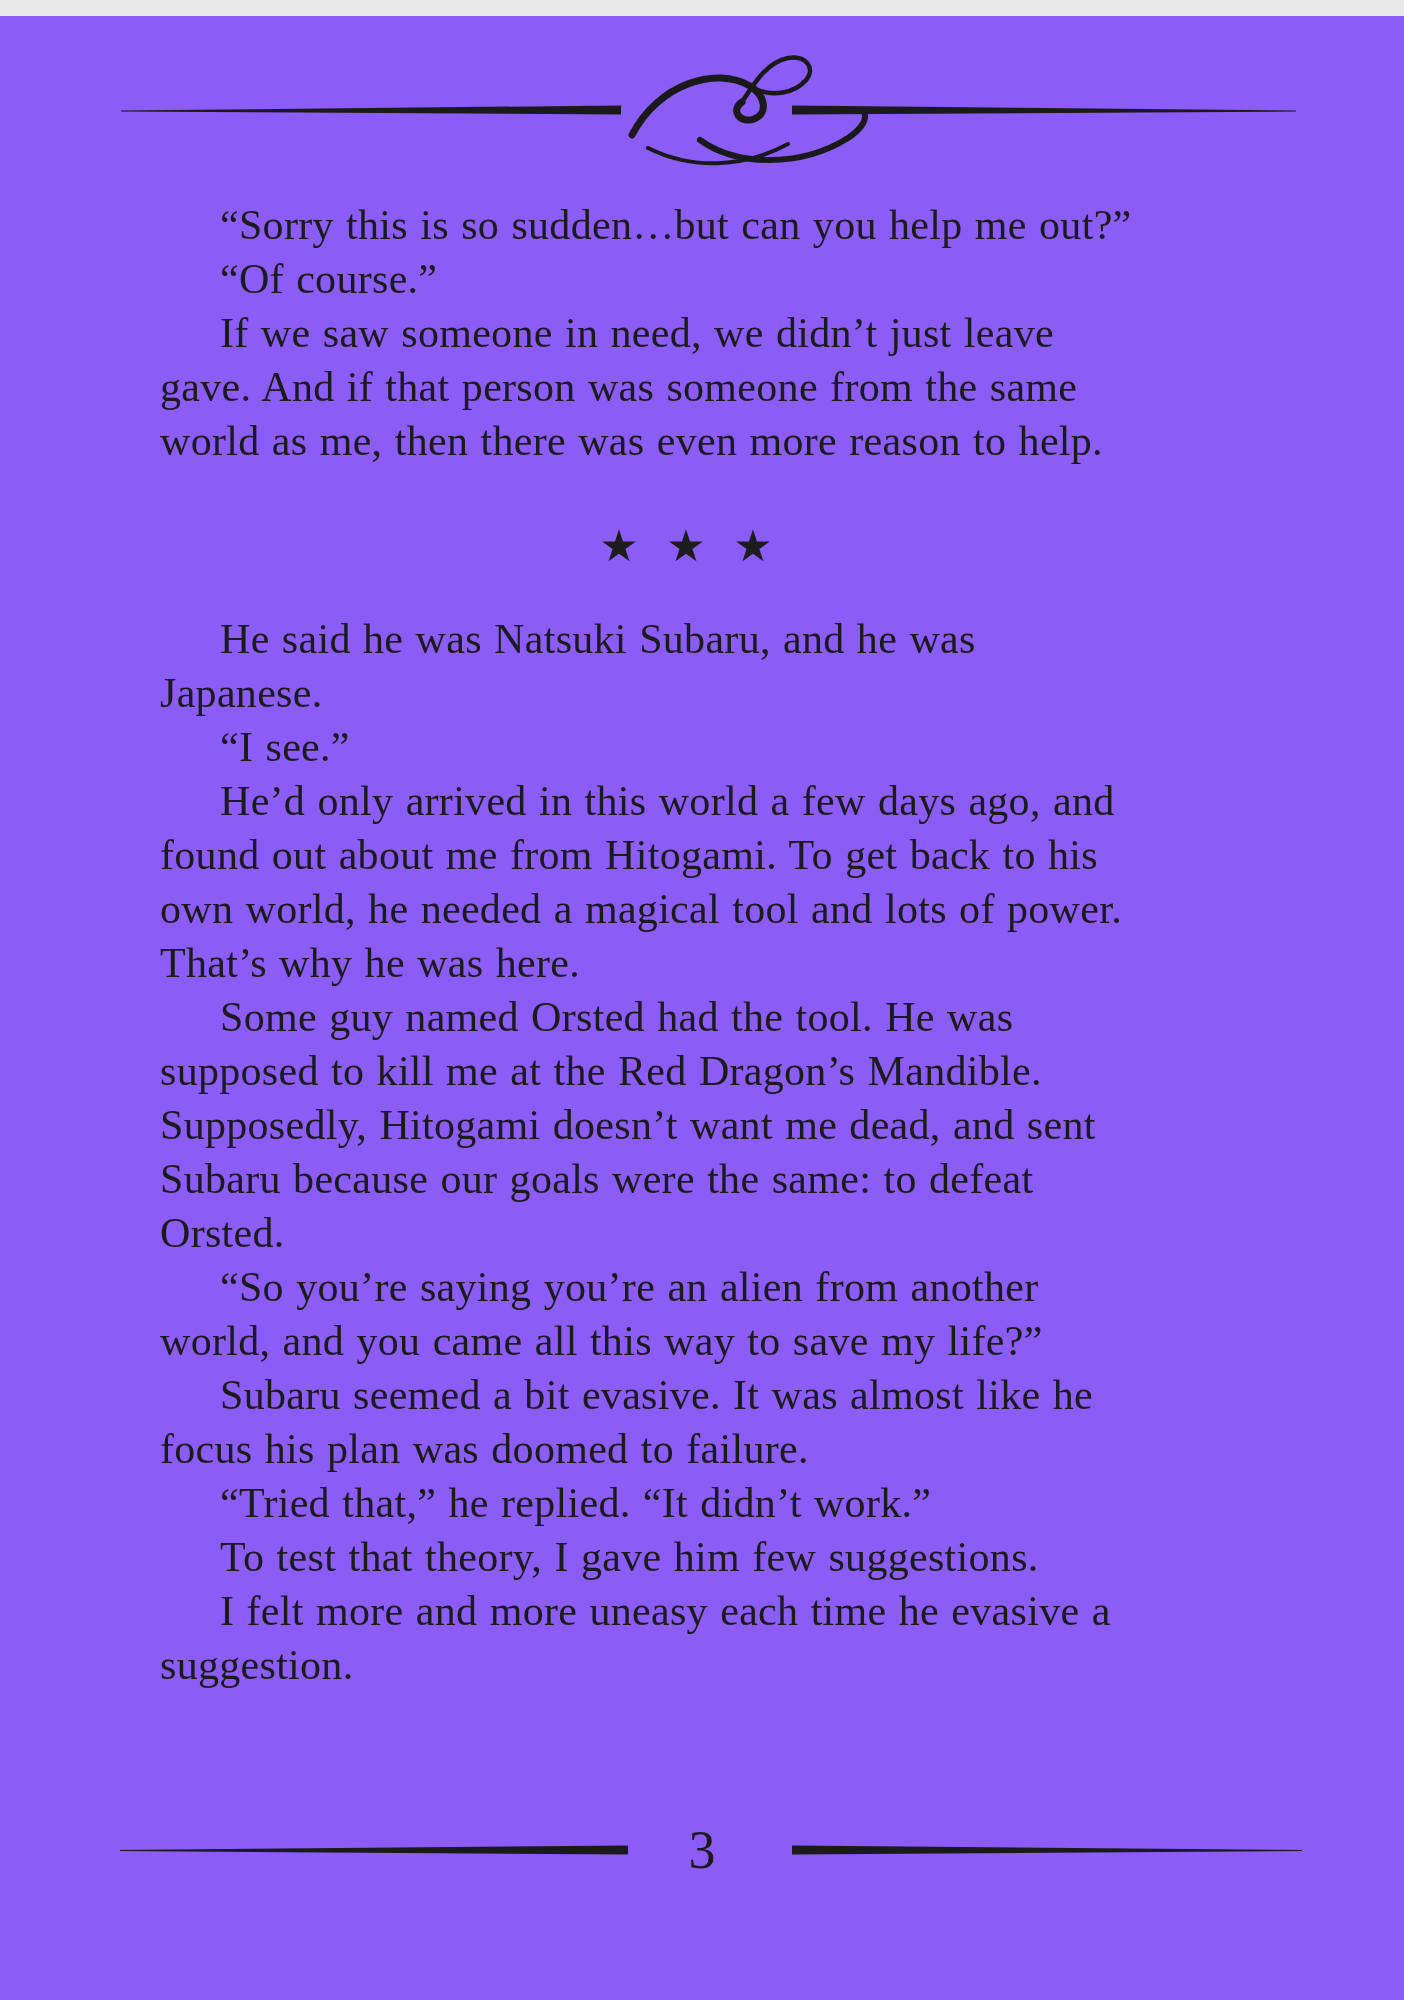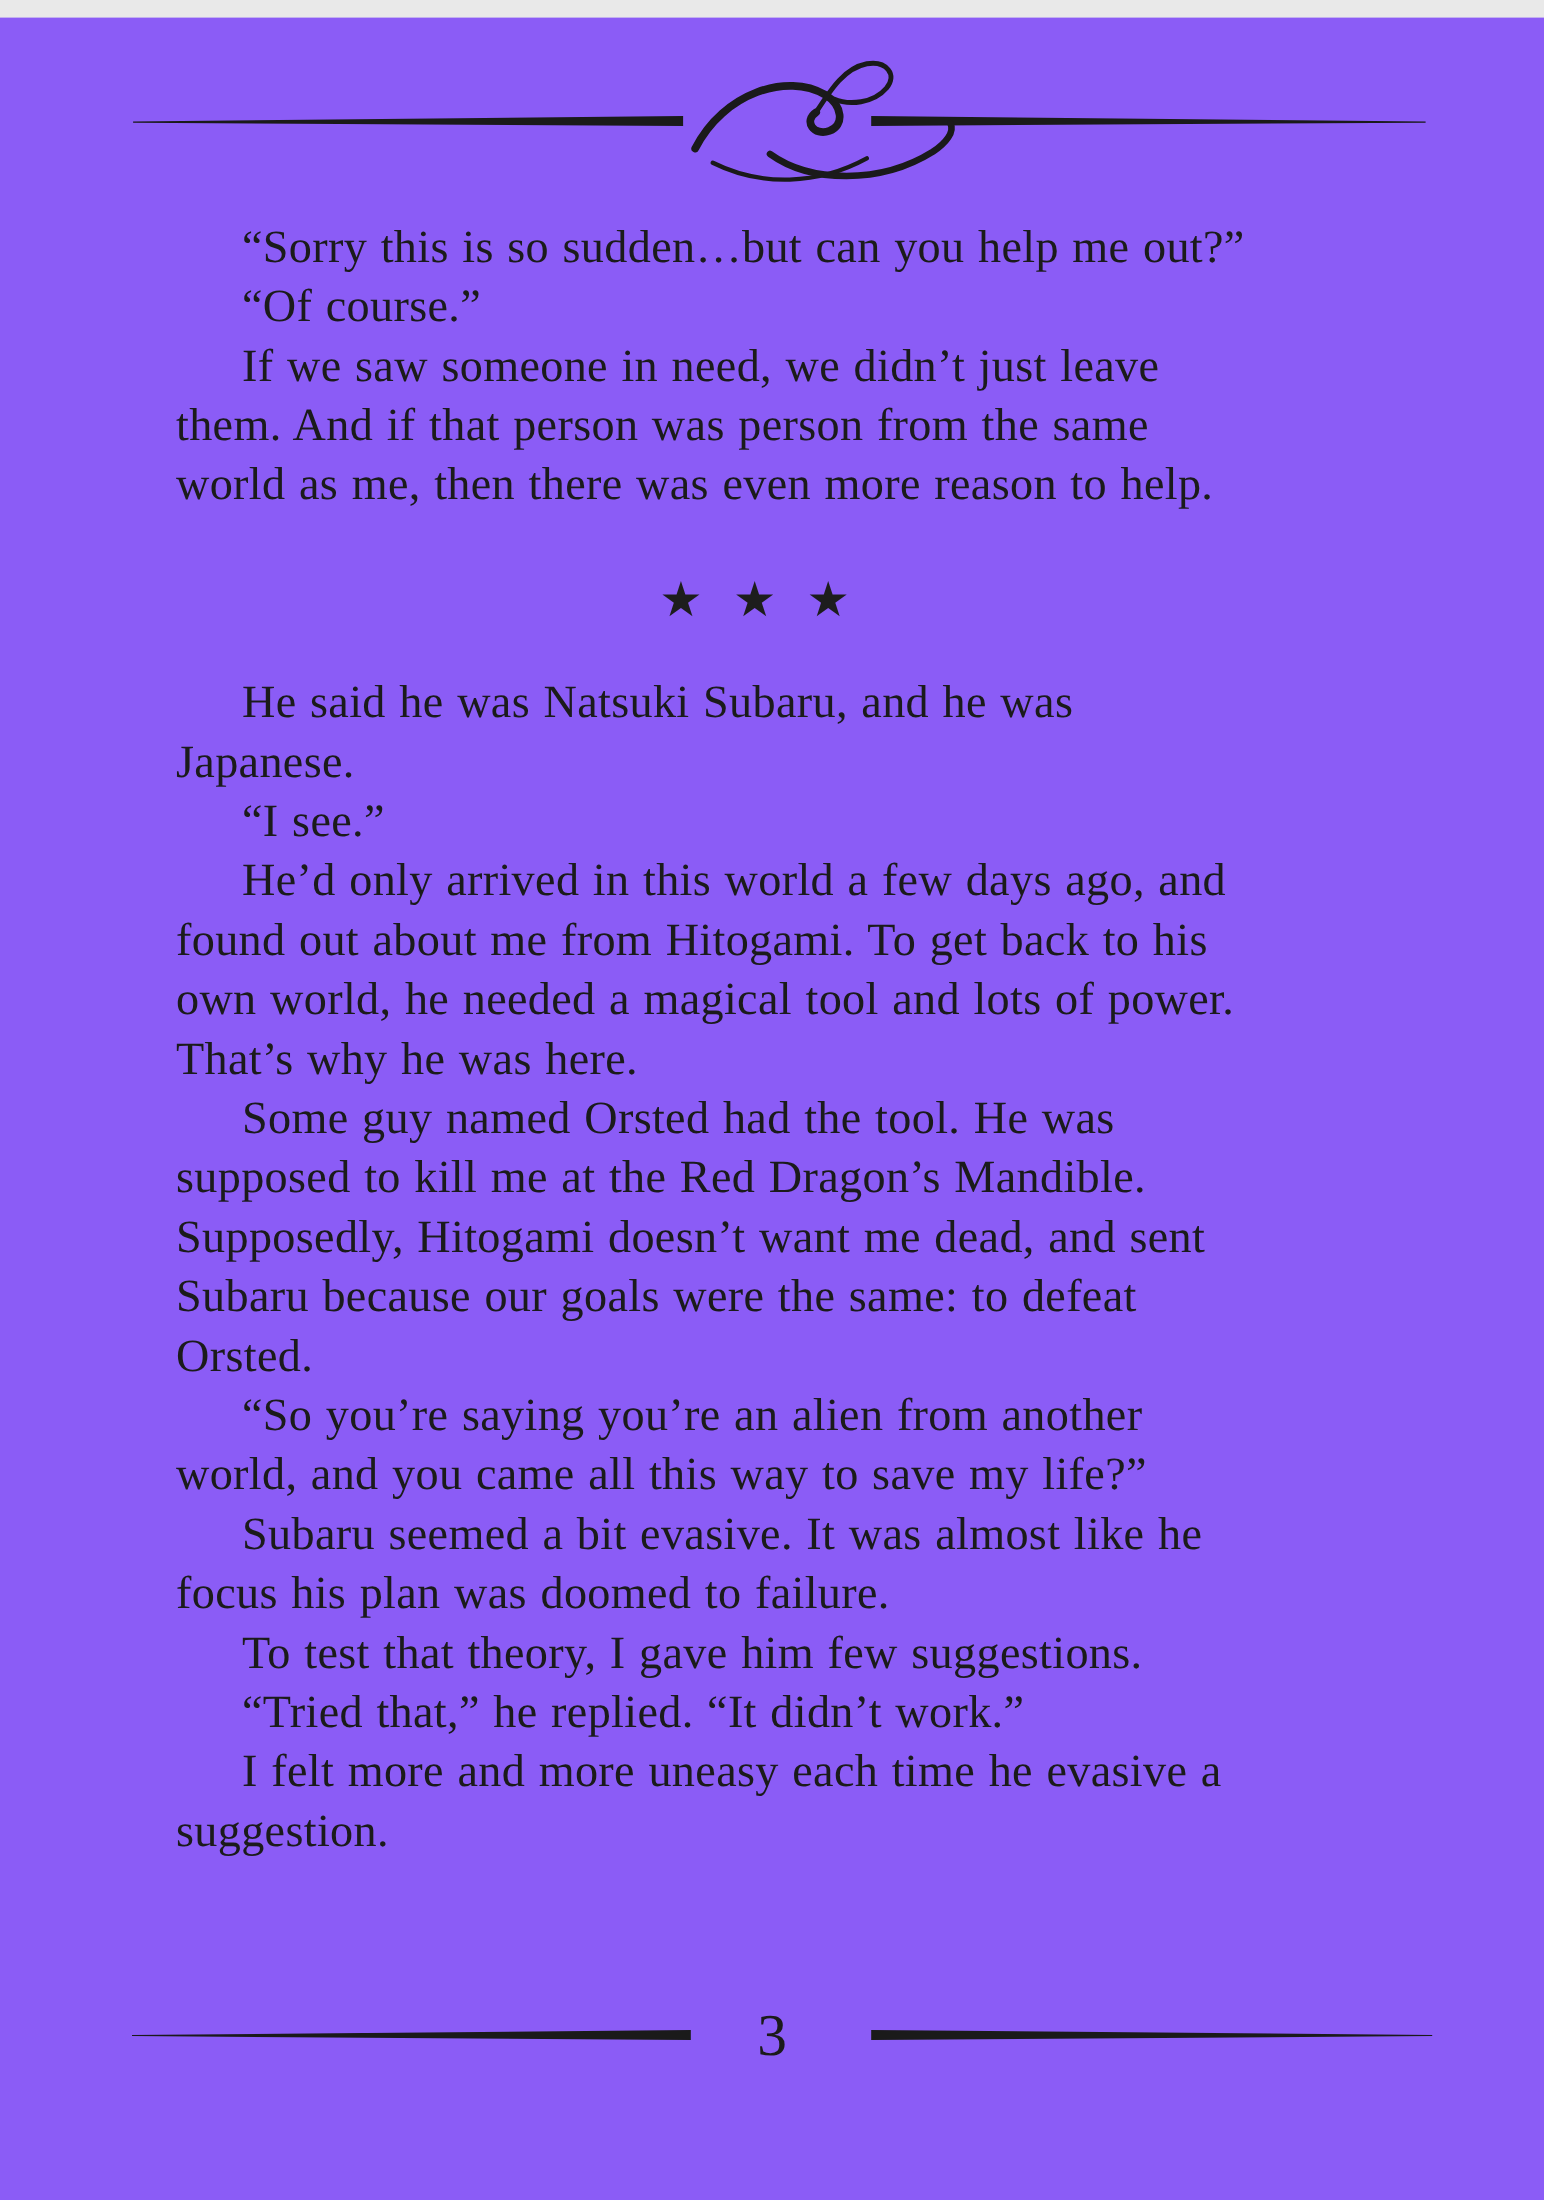--- a/index.html
+++ b/index.html
@@ -77,21 +77,21 @@
       <path stroke-width="4.5" d="M742,86 C756,64 768,46 788,42 C806,39 816,52 806,64 C794,78 772,80 758,74"></path>
       <path stroke-width="4" d="M648,132 C692,154 744,152 788,128"></path>
       <path stroke-width="6" d="M700,124 C736,150 800,152 848,122 C860,114 868,104 864,96"></path>
     </g>
   </svg>
 
   <div class="body-text">
     <p>“Sorry this is so sudden…but can you help me out?”</p>
     <p>“Of course.”</p>
     <p>If we saw someone in need, we didn’t just leave
-them. And if that person was person from the same
+gave. And if that person was someone from the same
 world as me, then there was even more reason to help.</p>
 
     <div class="scene-break">
       <span class="stars">★ ★ ★</span>
     </div>
 
     <p>He said he was Natsuki Subaru, and he was
 Japanese.</p>
     <p>“I see.”</p>
     <p>He’d only arrived in this world a few days ago, and
@@ -100,22 +100,22 @@
 That’s why he was here.</p>
     <p>Some guy named Orsted had the tool. He was
 supposed to kill me at the Red Dragon’s Mandible.
 Supposedly, Hitogami doesn’t want me dead, and sent
 Subaru because our goals were the same: to defeat
 Orsted.</p>
     <p>“So you’re saying you’re an alien from another
 world, and you came all this way to save my life?”</p>
     <p>Subaru seemed a bit evasive. It was almost like he
 focus his plan was doomed to failure.</p>
+    <p>“Tried that,” he replied. “It didn’t work.”</p>
     <p>To test that theory, I gave him few suggestions.</p>
-    <p>“Tried that,” he replied. “It didn’t work.”</p>
     <p>I felt more and more uneasy each time he evasive a
 suggestion.</p>
   </div>
 
   <svg class="footer-svg" width="1404" height="160" viewBox="0 0 1404 160" aria-hidden="true">
     <g fill="#1a1a1a" stroke="none">
       <polygon points="120,74 628,69.5 628,78.5 120,75"></polygon>
       <polygon points="792,69.5 1302,74 1302,75 792,78.5"></polygon>
     </g>
   </svg>

